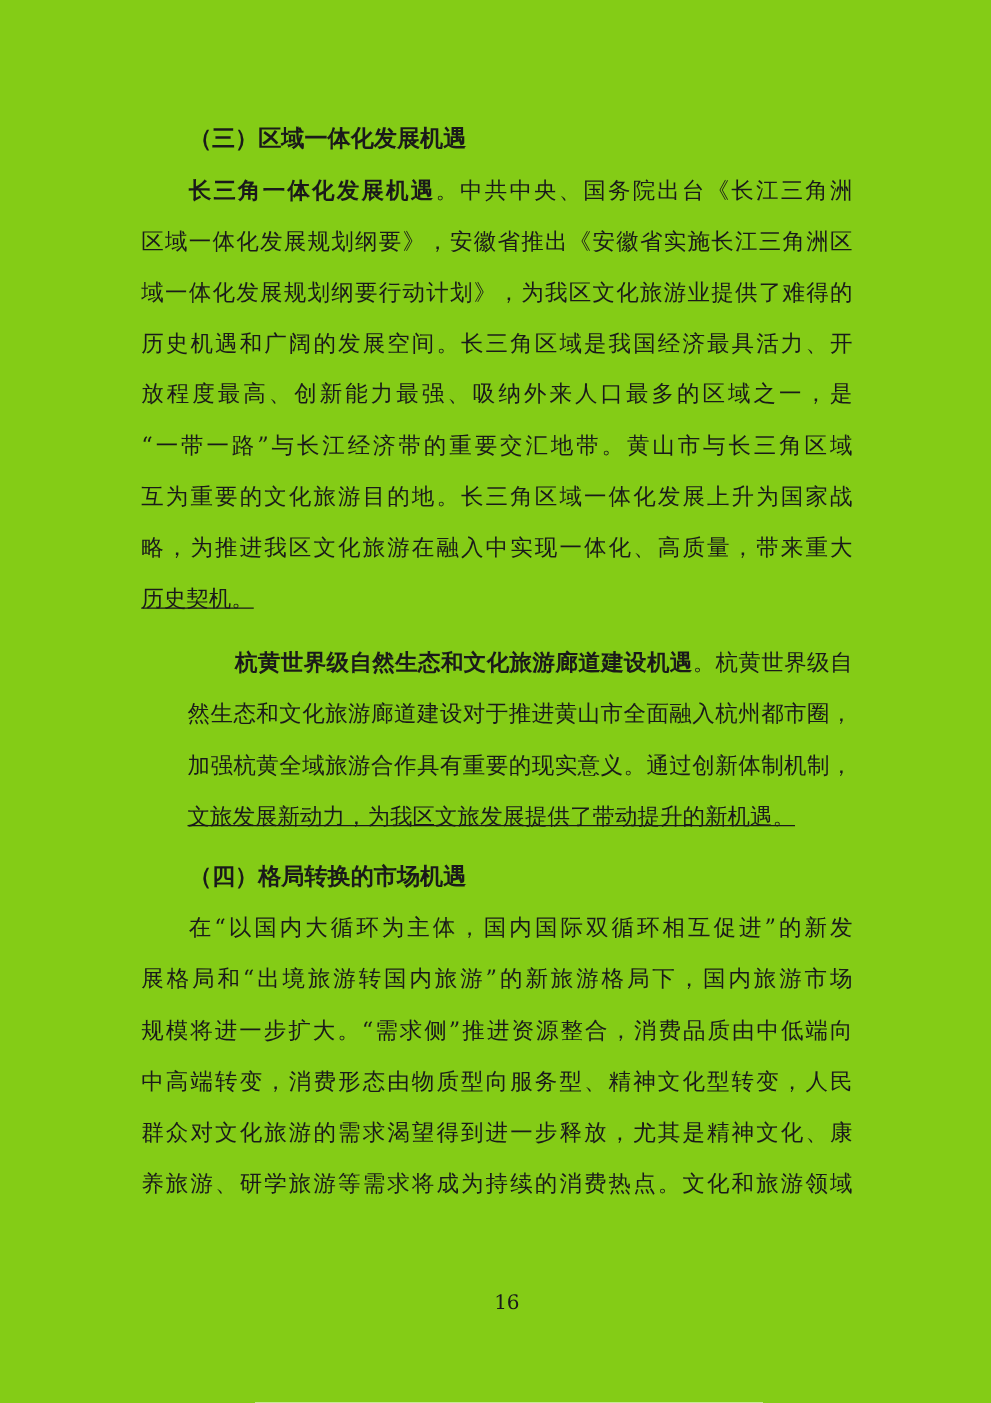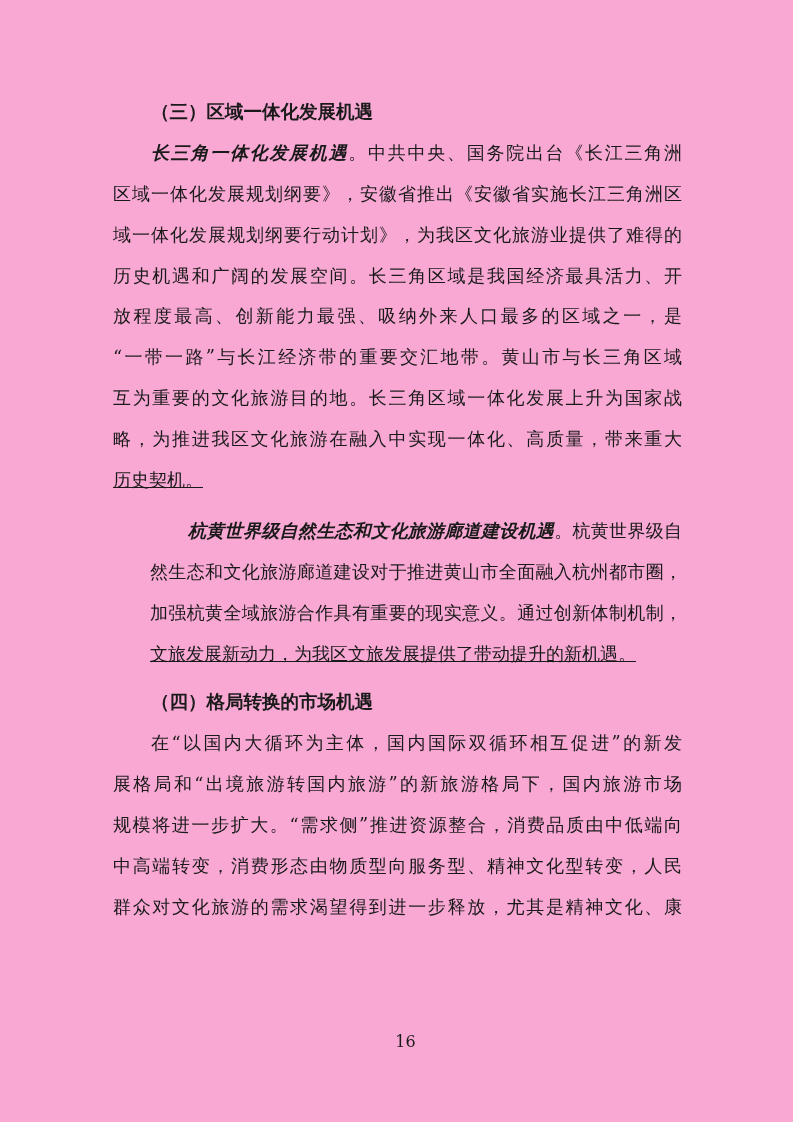--- a/index.html
+++ b/index.html
@@ -4,21 +4,21 @@
 <style>
   html, body {
     margin: 0;
     padding: 0;
     background: #ffffff;
   }
   .page {
     position: relative;
     width: 793px;
     height: 1122px;
-    background: #f9a8d4;
+    background: #84cc16;
     overflow: hidden;
     font-family: "DejaVu Serif", "Liberation Serif", serif;
     color: #1a1a1a;
   }
   .content {
     position: absolute;
     left: 113px;
     top: 92px;
     width: 569px;
   }
@@ -34,21 +34,20 @@
   .line.last {
     text-align: left;
     text-align-last: left;
     text-decoration: underline;
   }
   .line.indent {
     padding-left: 38px;
   }
   .line .b {
     font-weight: 700;
-    font-style: italic;
   }
   .heading-block .line {
     font-weight: 700;
     font-size: 18.5px;
     padding-left: 38px;
     text-align: left;
     text-align-last: left;
   }
   
   [data-name="paragraph-hanghuang"] { margin-top: 10px; margin-left: 37px; }
@@ -91,16 +90,17 @@
       </div>
       <div data-name="section-heading-4" class="heading-block">
         <div class="line" data-name="section-heading-4-text">（四）格局转换的市场机遇</div>
       </div>
       <div data-name="paragraph-market" class="paragraph-block">
         <div class="line indent" data-name="paragraph-market-line-1">在“以国内大循环为主体，国内国际双循环相互促进”的新发</div>
         <div class="line" data-name="paragraph-market-line-2">展格局和“出境旅游转国内旅游”的新旅游格局下，国内旅游市场</div>
         <div class="line" data-name="paragraph-market-line-3">规模将进一步扩大。“需求侧”推进资源整合，消费品质由中低端向</div>
         <div class="line" data-name="paragraph-market-line-4">中高端转变，消费形态由物质型向服务型、精神文化型转变，人民</div>
         <div class="line" data-name="paragraph-market-line-5">群众对文化旅游的需求渴望得到进一步释放，尤其是精神文化、康</div>
+        <div class="line" data-name="paragraph-market-line-6">养旅游、研学旅游等需求将成为持续的消费热点。文化和旅游领域</div>
       </div>
     </div>
   <div class="page-number" data-name="page-number">16</div>
 </div>
 
 </body></html>

